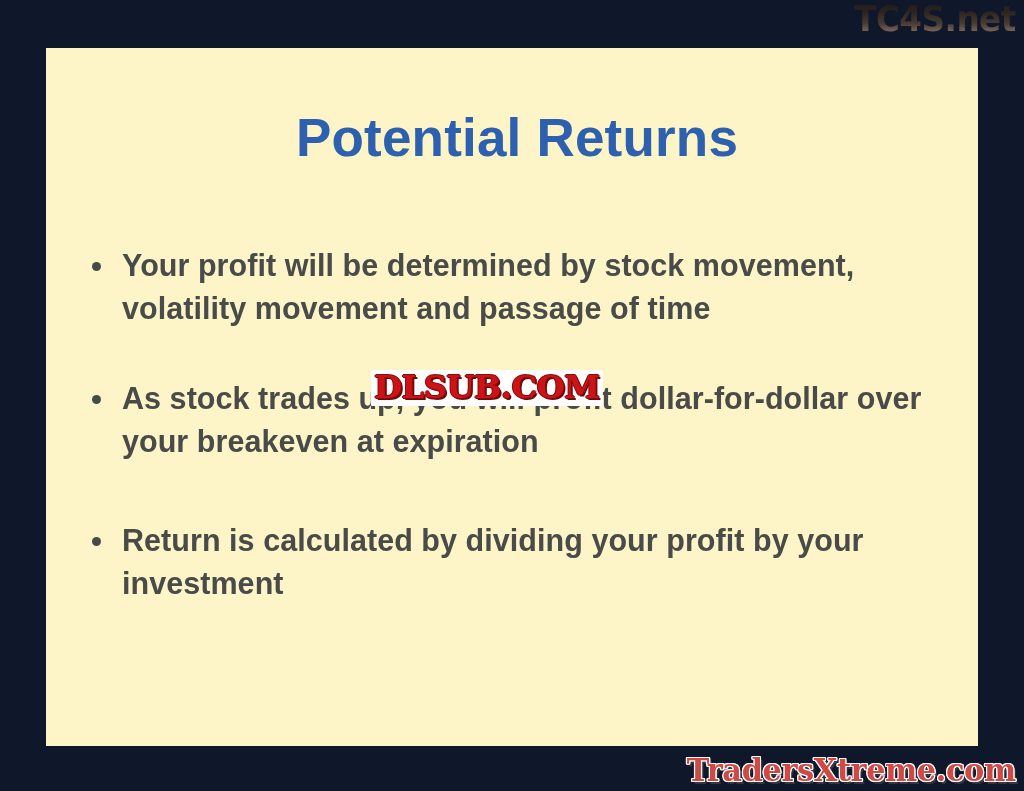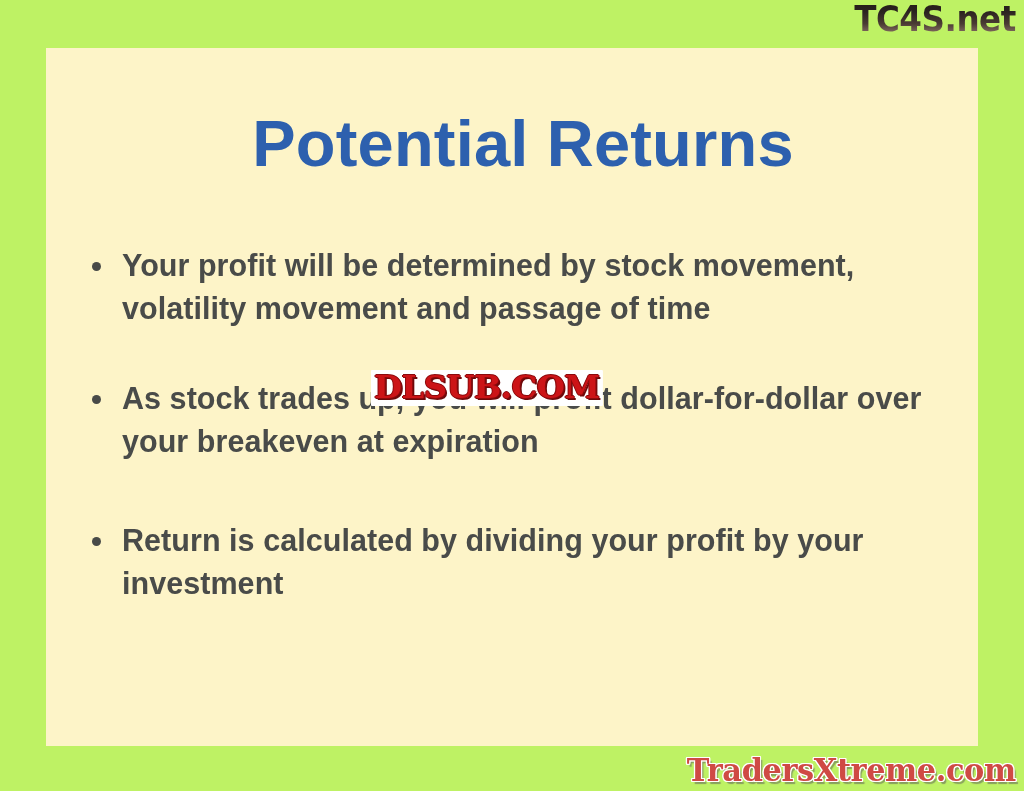--- a/index.html
+++ b/index.html
@@ -11,21 +11,21 @@
 
   body {
     font-family: "Liberation Sans", sans-serif;
     -webkit-font-smoothing: antialiased;
   }
 
   .slide-root {
     position: relative;
     width: 1024px;
     height: 791px;
-    background: #bef264;
+    background: #0f172a;
     overflow: hidden;
   }
 
   
   .brand-top {
     position: absolute;
     top: 2px;
     right: 8px;
     font-family: "DejaVu Sans", sans-serif;
     font-size: 35px;
@@ -53,25 +53,25 @@
     left: 46px;
     top: 48px;
     width: 932px;
     height: 698px;
     background: #fdf4c8;
   }
 
   
   .slide-title {
     position: absolute;
-    left: 11px;
+    left: 5px;
     top: 62px;
     width: 932px;
     text-align: center;
-    font-size: 65px;
+    font-size: 53px;
     font-weight: bold;
     color: #2d60ae;
     letter-spacing: 0.2px;
     line-height: 1.05;
   }
 
   
   .bullet-list {
     position: absolute;
     left: 46px;

